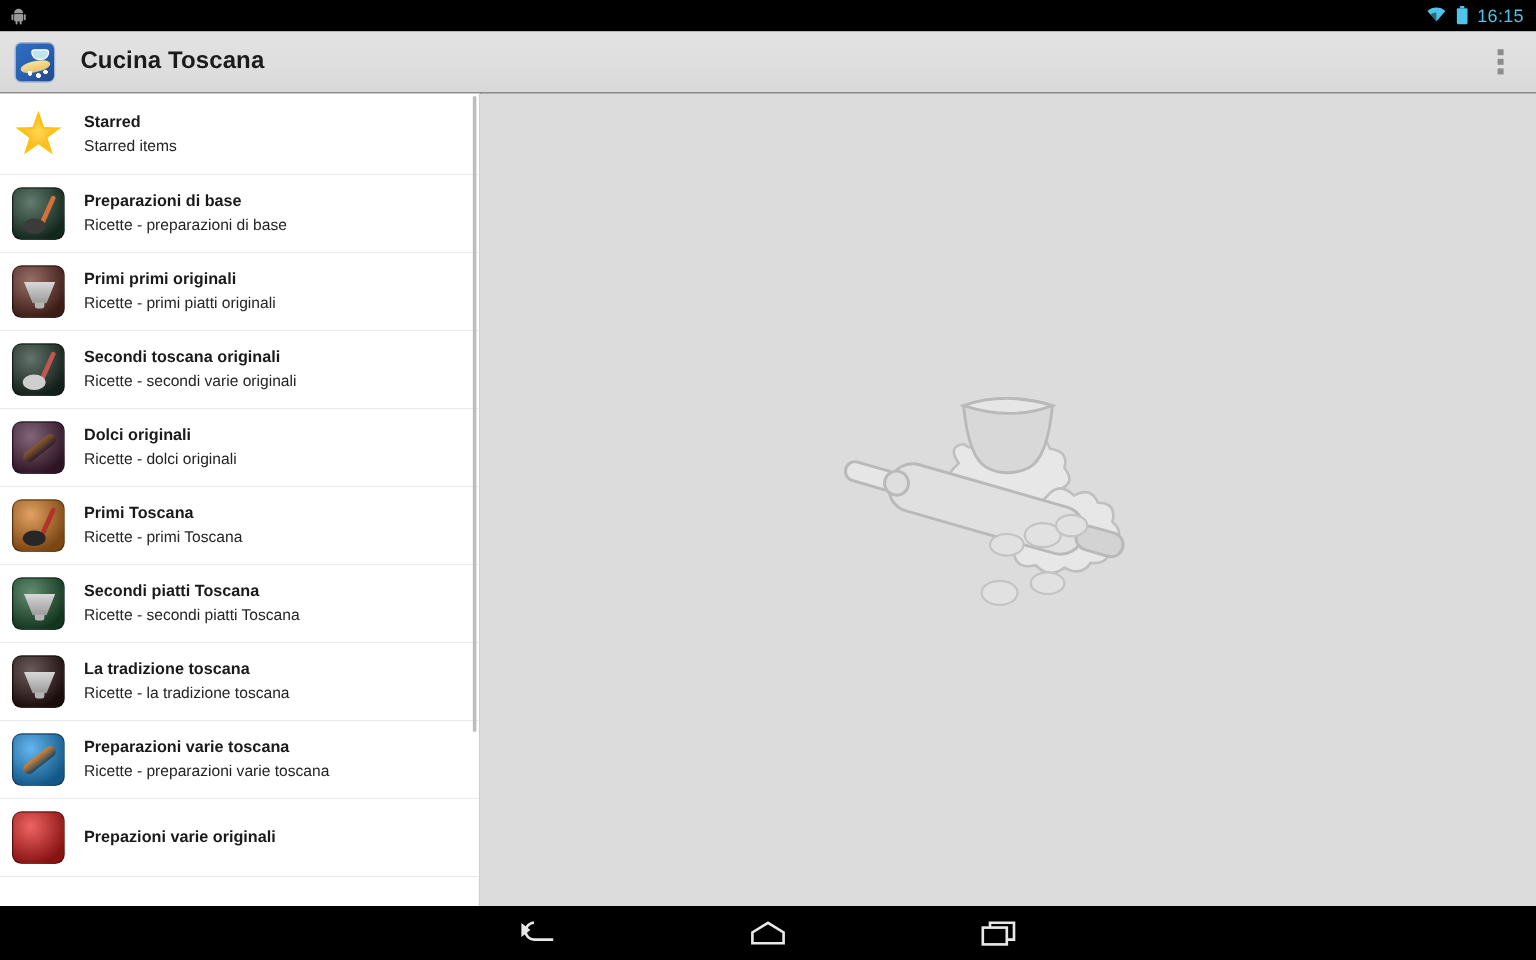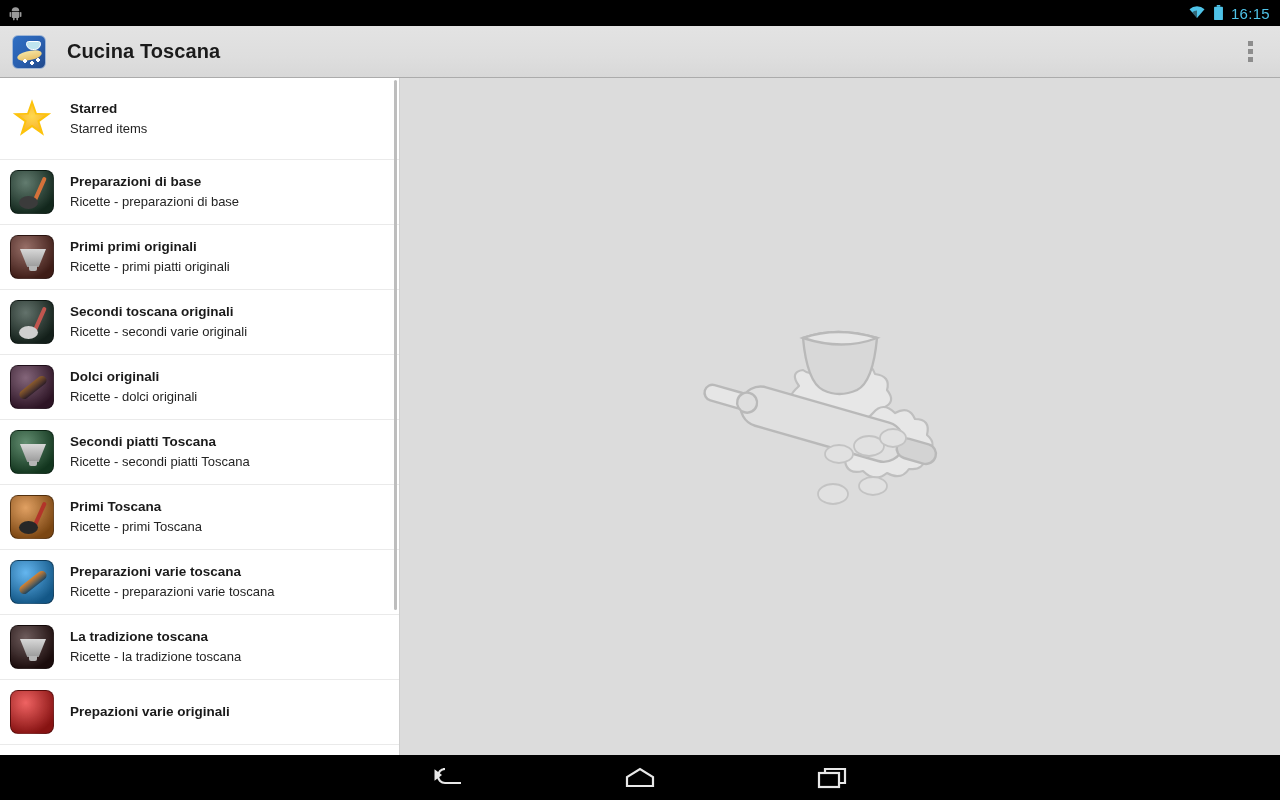--- a/index.html
+++ b/index.html
@@ -78,21 +78,21 @@
   }
   .listpane{
     position:absolute; top:0; left:0; width:400px; height:677px;
     background:#fff; overflow:hidden;
     border-right:1px solid #cfcfcf;
   }
   .row{
     position:relative; height:65px; display:flex; align-items:center;
     border-bottom:1px solid #eaeaea; background:#fff; padding-left:10px;
   }
-  .row.first{ height:82px; }
+  .row.first{ height:68px; }
   .row .ico{
     width:44px; height:44px; border-radius:8px; flex:none; position:relative;
     overflow:hidden;
   }
   .row .txt{ margin-left:16px; }
   .row .t1{
     font-size:13.5px; font-weight:bold; color:#1a1a1a; line-height:17px;
     white-space:nowrap;
   }
   .row .t2{
@@ -251,56 +251,56 @@
           <div class="row">
             <div class="ico" style="background: radial-gradient(circle at 35% 28%, rgba(255, 255, 255, 0.3), rgba(0, 0, 0, 0.42) 78%), rgb(78, 35, 64); border: 1px solid rgba(0, 0, 0, 0.35);">
               <div class="pin" style="background: linear-gradient(rgb(138, 90, 43), rgba(0, 0, 0, 0.45));"></div>
             </div>
             <div class="txt">
               <div class="t1">Dolci originali</div>
               <div class="t2">Ricette - dolci originali</div>
             </div>
           </div>
           <div class="row">
+            <div class="ico" style="background: radial-gradient(circle at 35% 28%, rgba(255, 255, 255, 0.3), rgba(0, 0, 0, 0.42) 78%), rgb(212, 120, 31); border: 1px solid rgba(0, 0, 0, 0.35);">
+              <div class="handle" style="background: rgb(178, 52, 42);"></div>
+              <div class="scoop" style="background: rgb(39, 39, 39);"></div>
+            </div>
+            <div class="txt">
+              <div class="t1">Primi Toscana</div>
+              <div class="t2">Ricette - primi Toscana</div>
+            </div>
+          </div>
+          <div class="row">
             <div class="ico" style="background: radial-gradient(circle at 35% 28%, rgba(255, 255, 255, 0.3), rgba(0, 0, 0, 0.42) 78%), rgb(31, 92, 51); border: 1px solid rgba(0, 0, 0, 0.35);">
               <div class="pot"></div>
               <div class="potbase"></div>
             </div>
             <div class="txt">
               <div class="t1">Secondi piatti Toscana</div>
               <div class="t2">Ricette - secondi piatti Toscana</div>
             </div>
           </div>
           <div class="row">
-            <div class="ico" style="background: radial-gradient(circle at 35% 28%, rgba(255, 255, 255, 0.3), rgba(0, 0, 0, 0.42) 78%), rgb(212, 120, 31); border: 1px solid rgba(0, 0, 0, 0.35);">
-              <div class="handle" style="background: rgb(178, 52, 42);"></div>
-              <div class="scoop" style="background: rgb(39, 39, 39);"></div>
-            </div>
-            <div class="txt">
-              <div class="t1">Primi Toscana</div>
-              <div class="t2">Ricette - primi Toscana</div>
-            </div>
-          </div>
-          <div class="row">
-            <div class="ico" style="background: radial-gradient(circle at 35% 28%, rgba(255, 255, 255, 0.3), rgba(0, 0, 0, 0.42) 78%), rgb(33, 150, 232); border: 1px solid rgba(0, 0, 0, 0.35);">
-              <div class="pin" style="background: linear-gradient(rgb(216, 130, 46), rgba(0, 0, 0, 0.45));"></div>
-            </div>
-            <div class="txt">
-              <div class="t1">Preparazioni varie toscana</div>
-              <div class="t2">Ricette - preparazioni varie toscana</div>
-            </div>
-          </div>
-          <div class="row">
             <div class="ico" style="background: radial-gradient(circle at 35% 28%, rgba(255, 255, 255, 0.3), rgba(0, 0, 0, 0.42) 78%), rgb(46, 20, 20); border: 1px solid rgba(0, 0, 0, 0.35);">
               <div class="pot"></div>
               <div class="potbase"></div>
             </div>
             <div class="txt">
               <div class="t1">La tradizione toscana</div>
               <div class="t2">Ricette - la tradizione toscana</div>
+            </div>
+          </div>
+          <div class="row">
+            <div class="ico" style="background: radial-gradient(circle at 35% 28%, rgba(255, 255, 255, 0.3), rgba(0, 0, 0, 0.42) 78%), rgb(33, 150, 232); border: 1px solid rgba(0, 0, 0, 0.35);">
+              <div class="pin" style="background: linear-gradient(rgb(216, 130, 46), rgba(0, 0, 0, 0.45));"></div>
+            </div>
+            <div class="txt">
+              <div class="t1">Preparazioni varie toscana</div>
+              <div class="t2">Ricette - preparazioni varie toscana</div>
             </div>
           </div>
           <div class="row">
             <div class="ico" style="background: radial-gradient(circle at 35% 28%, rgba(255, 255, 255, 0.3), rgba(0, 0, 0, 0.42) 78%), rgb(232, 32, 31); border: 1px solid rgba(0, 0, 0, 0.35);"></div>
             <div class="txt">
               <div class="t1">Prepazioni varie originali</div>
               <div class="t2"></div>
             </div>
           </div>
         </div>

